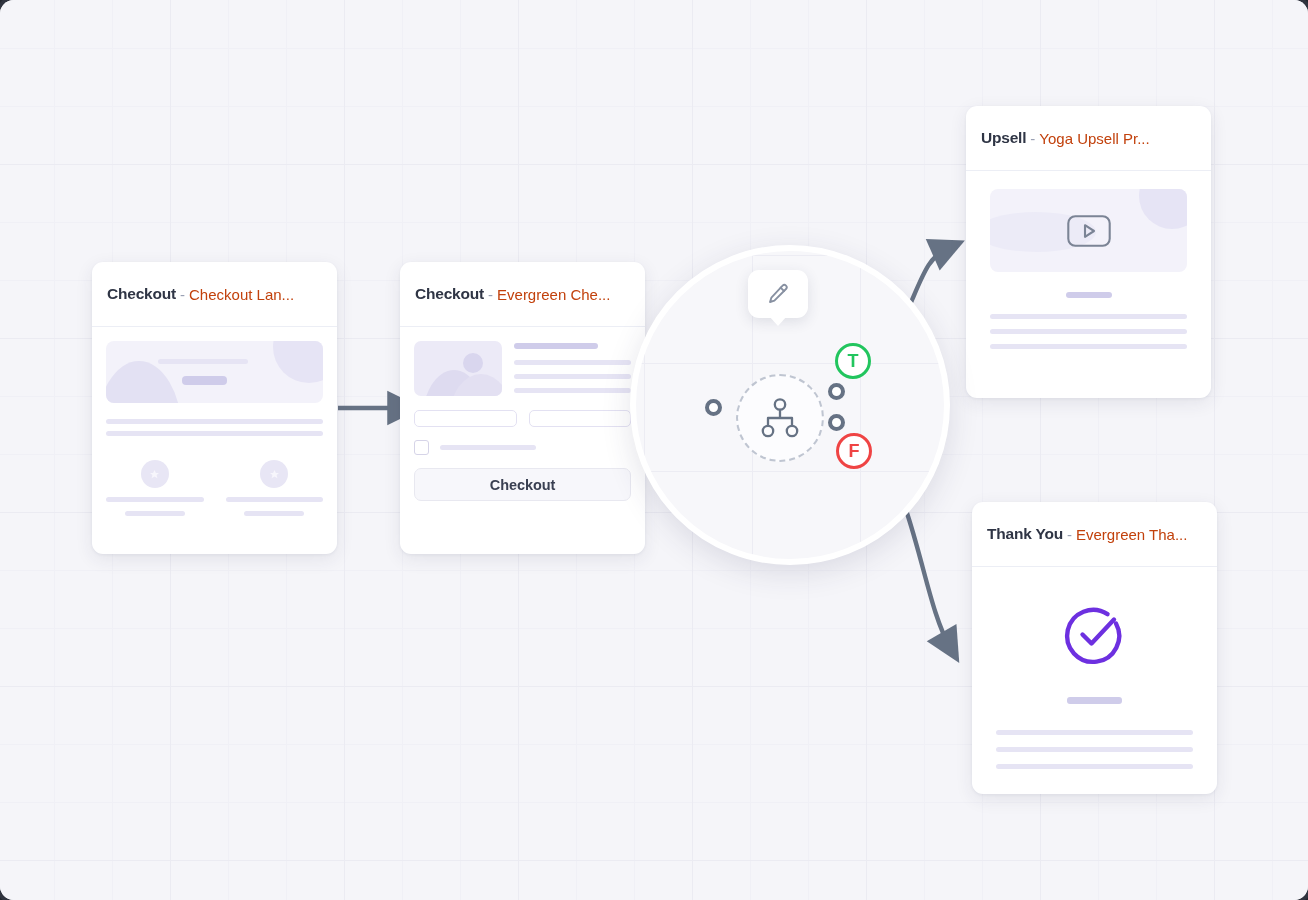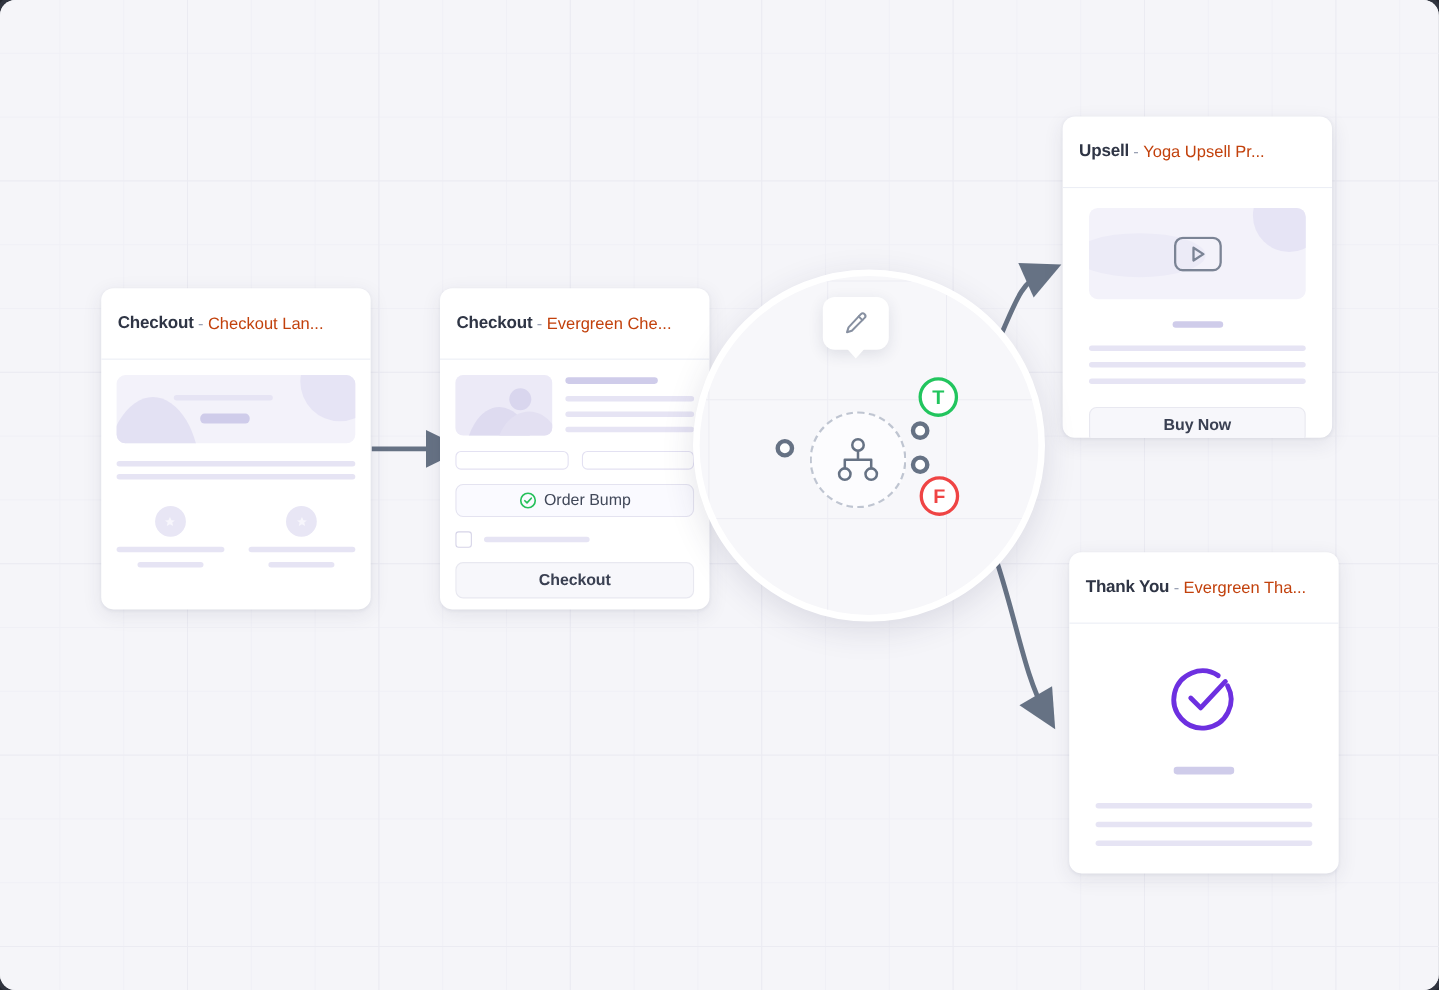--- a/index.html
+++ b/index.html
@@ -273,29 +273,20 @@
           <div class="bar-dk" style="width:72%;height:6px;"></div>
           <div class="bar" style="margin-top:11px;height:5px;"></div>
           <div class="bar" style="margin-top:9px;height:5px;"></div>
           <div class="bar" style="margin-top:9px;height:5px;"></div>
         </div>
       </div>
       <div style="display:flex;gap:12px;margin-top:14px;">
         <div class="inputph" style="flex:1;height:17px;"></div>
         <div class="inputph" style="flex:1;height:17px;"></div>
       </div>
-      <div class="bump-row" style="margin-top:13px;height:30px;">
-        <span style="display:flex;">
-          <svg width="16" height="16" viewBox="0 0 16 16">
-            <circle cx="8" cy="8" r="6.6" fill="none" stroke="#25c05a" stroke-width="1.5"></circle>
-            <path d="M5.1,8.2 L7.1,10.2 L11,5.9" fill="none" stroke="#25c05a" stroke-width="1.5" stroke-linecap="round" stroke-linejoin="round"></path>
-          </svg>
-        </span>
-        <span>Order Bump</span>
-      </div>
       <div style="display:flex;align-items:center;gap:11px;margin-top:13px;">
         <div class="chk-sq"></div>
         <div class="bar" style="width:96px;height:5px;"></div>
       </div>
       <div class="btn-ghost" style="margin-top:13px;height:33px;">Checkout</div>
     </div>
   </div>
 
   <div class="card" style="left:966px; top:106px; width:245px; height:292px;">
     <div class="card-head">
@@ -311,21 +302,20 @@
           <svg width="44" height="32" viewBox="0 0 44 32">
             <rect x="1.3" y="1.3" width="41.4" height="29.4" rx="7" fill="none" stroke="#7b8495" stroke-width="2.1"></rect>
             <path d="M18,10.2 L27,16 L18,21.8 Z" fill="none" stroke="#7b8495" stroke-width="2.1" stroke-linejoin="round"></path>
           </svg>
         </span>
       </div>
       <div class="bar-dk" style="margin:20px auto 0;width:46px;height:6px;"></div>
       <div class="bar" style="margin-top:16px;height:5px;"></div>
       <div class="bar" style="margin-top:10px;height:5px;"></div>
       <div class="bar" style="margin-top:10px;height:5px;"></div>
-      <div class="btn-ghost" style="margin-top:21px;height:33px;">Buy Now</div>
     </div>
   </div>
 
   <div class="card" style="left:972px; top:502px; width:245px; height:292px;text-align:center;">
     <div class="card-head">
       <span class="ttl">Thank You</span>
       <span class="dash">-</span>
       <span class="sub">Evergreen Tha...</span>
     </div>
     <div class="card-body" style="padding:34px 24px 16px;">

